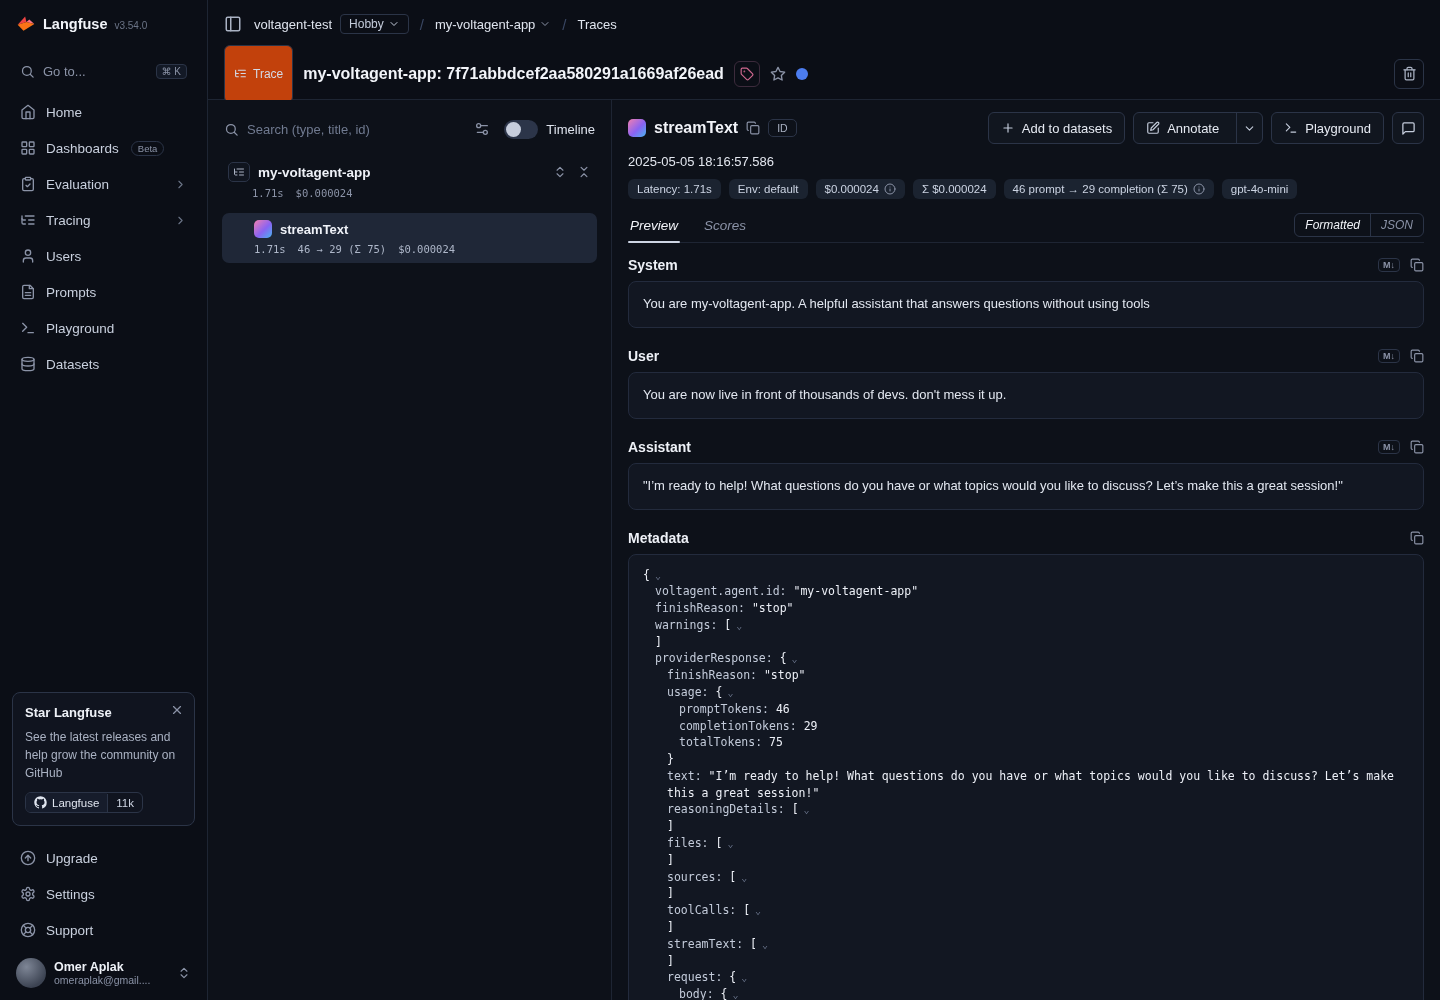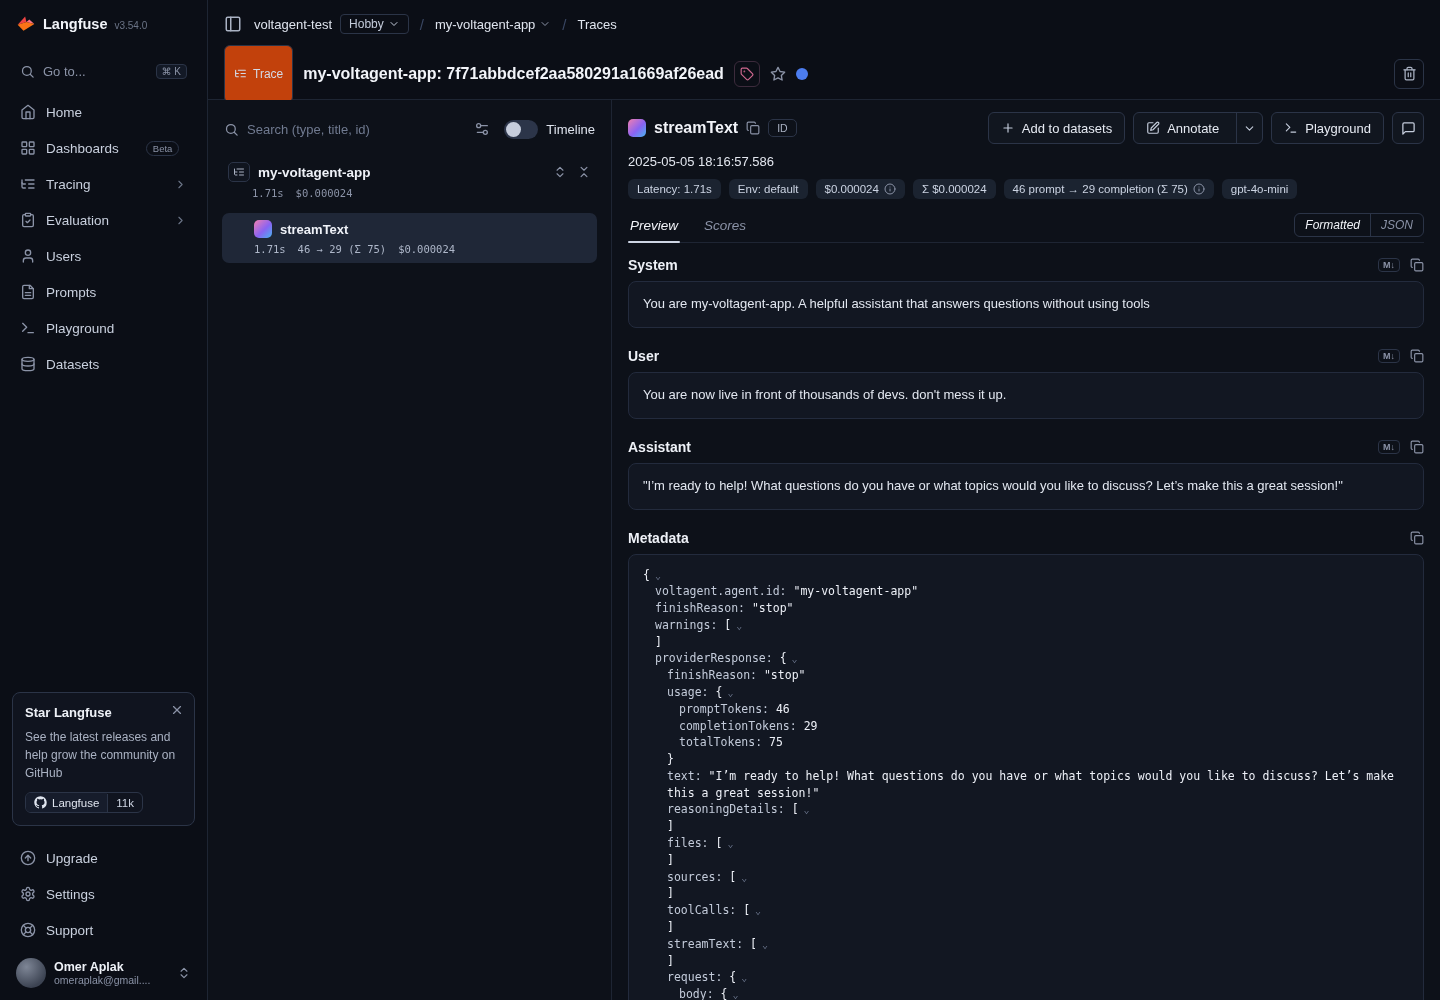--- a/index.html
+++ b/index.html
@@ -30,21 +30,21 @@
   .logo-ver{ font-size:10px; color:var(--mut2); margin-top:3px; }
   .goto-row{ display:flex; align-items:center; gap:8px; height:34px; padding:0 8px; color:var(--mut);
     border-radius:6px; margin:6px 0; font-size:13px; cursor:pointer; }
   .goto-label{ flex:1; }
   .kbd{ border:1px solid var(--border2); background:#131926; border-radius:4px; padding:1px 5px;
     font-size:10px; color:var(--mut); }
   .side-nav{ display:flex; flex-direction:column; }
   .nav-item{ display:flex; align-items:center; gap:10px; height:36px; padding:0 8px; border-radius:6px;
     color:#c9d0de; font-size:13.5px; cursor:pointer; }
   .beta-badge{ font-size:9.5px; border:1px solid var(--border2); border-radius:999px; padding:1px 6px;
-    color:var(--mut); margin-left:17px; }
+    color:var(--mut); margin-left:2px; }
   .nav-chev{ margin-left:auto; color:var(--mut2); }
   .side-bottom{ margin-top:auto; display:flex; flex-direction:column; }
   .star-card{ border:1px solid var(--border2); background:#10141f; border-radius:8px; padding:12px;
     margin-bottom:14px; position:relative; }
   .star-title{ font-weight:700; font-size:13px; color:#eef1f7; }
   .close-btn{ position:absolute; top:10px; right:10px; color:var(--mut); cursor:pointer; }
   .star-body{ font-size:12px; color:#aab2c3; line-height:1.5; margin-top:8px; }
   .gh-btn{ display:inline-flex; align-items:center; border:1px solid var(--border2); border-radius:6px;
     margin-top:10px; font-size:11.5px; overflow:hidden; cursor:pointer; width:max-content; }
   .gh-left{ display:flex; align-items:center; gap:5px; padding:3px 8px; background:#161c2b; color:#dfe4ee; }
@@ -206,43 +206,43 @@
               <rect x="14" y="14" width="7" height="7" rx="1"></rect>
               <rect x="3" y="14" width="7" height="7" rx="1"></rect>
             </svg>
           </span>
           <span class="nav-label">Dashboards</span>
           <span class="beta-badge">Beta</span>
         </div>
         <div class="nav-item">
           <span class="icn s16 mut">
             <svg viewBox="0 0 24 24" fill="none" stroke="currentColor" stroke-width="2" stroke-linecap="round" stroke-linejoin="round">
+              <rect x="8" y="2" width="8" height="4" rx="1"></rect>
+              <path d="M16 4h2a2 2 0 0 1 2 2v14a2 2 0 0 1-2 2H6a2 2 0 0 1-2-2V6a2 2 0 0 1 2-2h2"></path>
+              <path d="m9 14 2 2 4-4"></path>
+            </svg>
+          </span>
+          <span class="nav-label">Evaluation</span>
+          <span class="icn s13 nav-chev">
+            <svg viewBox="0 0 24 24" fill="none" stroke="currentColor" stroke-width="2" stroke-linecap="round" stroke-linejoin="round">
+              <path d="m9 18 6-6-6-6"></path>
+            </svg>
+          </span>
+        </div>
+        <div class="nav-item">
+          <span class="icn s16 mut">
+            <svg viewBox="0 0 24 24" fill="none" stroke="currentColor" stroke-width="2" stroke-linecap="round" stroke-linejoin="round">
               <path d="M21 12h-8"></path>
               <path d="M21 6H8"></path>
               <path d="M21 18h-8"></path>
               <path d="M3 6v4c0 1.1.9 2 2 2h3"></path>
               <path d="M3 10v6c0 1.1.9 2 2 2h3"></path>
             </svg>
           </span>
           <span class="nav-label">Tracing</span>
-          <span class="icn s13 nav-chev">
-            <svg viewBox="0 0 24 24" fill="none" stroke="currentColor" stroke-width="2" stroke-linecap="round" stroke-linejoin="round">
-              <path d="m9 18 6-6-6-6"></path>
-            </svg>
-          </span>
-        </div>
-        <div class="nav-item">
-          <span class="icn s16 mut">
-            <svg viewBox="0 0 24 24" fill="none" stroke="currentColor" stroke-width="2" stroke-linecap="round" stroke-linejoin="round">
-              <rect x="8" y="2" width="8" height="4" rx="1"></rect>
-              <path d="M16 4h2a2 2 0 0 1 2 2v14a2 2 0 0 1-2 2H6a2 2 0 0 1-2-2V6a2 2 0 0 1 2-2h2"></path>
-              <path d="m9 14 2 2 4-4"></path>
-            </svg>
-          </span>
-          <span class="nav-label">Evaluation</span>
           <span class="icn s13 nav-chev">
             <svg viewBox="0 0 24 24" fill="none" stroke="currentColor" stroke-width="2" stroke-linecap="round" stroke-linejoin="round">
               <path d="m9 18 6-6-6-6"></path>
             </svg>
           </span>
         </div>
         <div class="nav-item">
           <span class="icn s16 mut">
             <svg viewBox="0 0 24 24" fill="none" stroke="currentColor" stroke-width="2" stroke-linecap="round" stroke-linejoin="round">
               <path d="M19 21v-2a4 4 0 0 0-4-4H9a4 4 0 0 0-4 4v2"></path>

